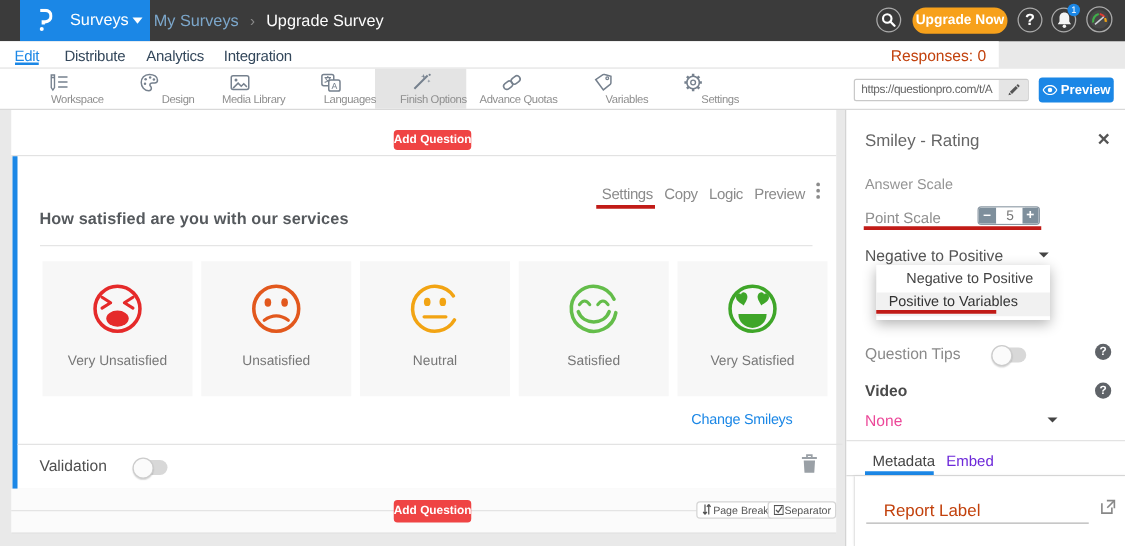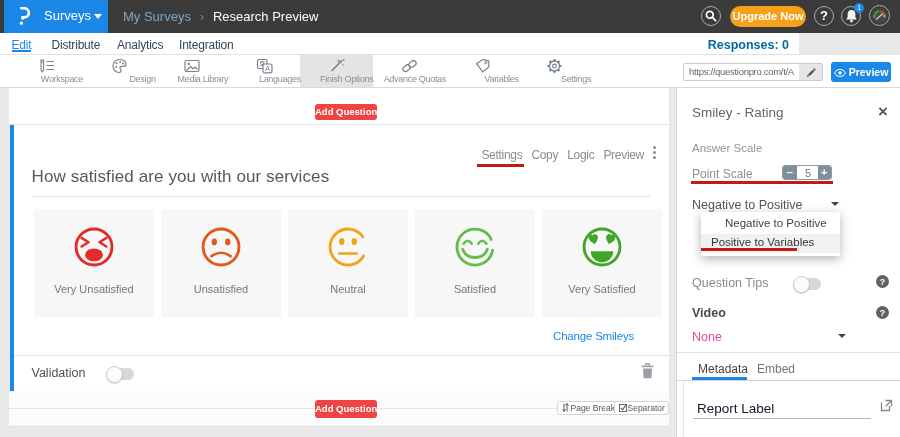--- a/index.html
+++ b/index.html
@@ -1,55 +1,55 @@
 <!DOCTYPE html>
 <html><head>
 <meta charset="utf-8">
 <style>
 *{margin:0;padding:0;box-sizing:border-box;}
 html,body{width:900px;height:437px;overflow:hidden;font-family:"Liberation Sans",sans-serif;}
 body{position:relative;background:#e9e9e9;}
 .abs{position:absolute;}
 
 #topbar{position:absolute;left:0;top:0;width:900px;height:33px;background:#3b3b3b;}
-#logo-sec{position:absolute;left:4px;top:0;width:104px;height:33px;background:#1b87e6;}
+#logo-sec{position:absolute;left:16px;top:0;width:104px;height:33px;background:#1b87e6;}
 #surveys{position:absolute;left:40px;top:8px;color:#fff;font-size:13px;}
 #scaret{position:absolute;left:89.5px;top:14px;width:0;height:0;border-left:4.5px solid transparent;border-right:4.5px solid transparent;border-top:5.5px solid #fff;}
 #crumbs{position:absolute;left:123px;top:9px;font-size:13px;color:#7ca7cb;}
 #crumbs .sep{color:#8a8a8a;padding:0 9px;font-size:12px;}
 #crumbs .cur{color:#fdfdfd;}
 .ring{position:absolute;border:1.6px solid #ababab;border-radius:50%;}
 #upgrade{position:absolute;left:730px;top:5.5px;width:76px;height:21px;background:#f7a11b;border-radius:11px;color:#fff;font-size:11px;font-weight:bold;text-align:center;line-height:21px;}
 
 #tabs{position:absolute;left:0;top:33px;width:799px;height:22px;background:#fff;border-bottom:1px solid #e0e0e0;}
 #tabs .tab{position:absolute;top:4.5px;font-size:12px;color:#33475b;font-weight:500;letter-spacing:-.2px;}
 #tabs .tab.active{color:#1b87e6;}
 #tabs .tab.active:after{content:"";position:absolute;left:0;right:0;top:12px;height:2px;background:#1b87e6;}
-#responses{position:absolute;right:10px;top:4.5px;font-size:12.5px;color:#0369a1;font-weight:700;padding-left:32px;}
+#responses{position:absolute;right:10px;top:4.5px;font-size:12.5px;color:#c2410c;font-weight:400;padding-left:32px;}
 
 #toolbar{position:absolute;left:0;top:55px;width:900px;height:33px;background:#fff;border-bottom:1px solid #d9d9d9;}
 .titem{position:absolute;top:0;width:73px;height:32px;text-align:right;}
 .titem.active{background:#e4e4e4;}
 .titem svg{display:block;margin:3px auto 0;}
 .titem .tlabel{display:block;font-size:9px;letter-spacing:-.3px;color:#8e8e8e;margin-top:0px;}
 #urlbox{position:absolute;left:683px;top:7.5px;width:140px;height:18px;border:1px solid #c9c9c9;border-radius:2px;background:#fff;font-size:9.5px;letter-spacing:-.3px;color:#666;line-height:16px;padding-left:5px;white-space:nowrap;overflow:hidden;}
 #pencilbox{position:absolute;left:799px;top:8.5px;width:23px;height:16px;background:#e5e5e5;text-align:center;}
 #previewbtn{position:absolute;left:831px;top:6.5px;width:60px;height:20px;background:#1b87e6;border-radius:3px;color:#fff;font-size:10.5px;font-weight:bold;text-align:center;line-height:20px;}
 
 #content{position:absolute;left:0;top:88px;width:676px;height:349px;background:#e9e9e9;}
 #strip-top{position:absolute;left:9px;top:0;width:660px;height:36.5px;background:#fff;border-bottom:1px solid #e2e2e2;}
 .addq{position:absolute;background:#ef4444;border-radius:3px;color:#fff;font-size:9.5px;font-weight:bold;text-align:center;white-space:nowrap;}
 #qcard{position:absolute;left:9.5px;top:36.5px;width:659.5px;height:266.5px;background:#fff;border-left:4.5px solid #1b87e6;}
 #qactions{position:absolute;right:13px;top:19.5px;font-size:12px;letter-spacing:-.3px;color:#8b8b8b;}
 #qactions span{margin-left:9px;}
 #qactions .set{position:relative;}
 #qactions .set:after{content:"";position:absolute;left:-4px;right:-2px;bottom:-5px;height:3px;background:#c11b17;}
 #dots{display:inline-block;vertical-align:-2px;margin-left:12px;width:3px;}
 #dots i{display:block;width:3px;height:3px;border-radius:50%;background:#8b8b8b;margin:2px 0;}
-#qtitle{position:absolute;left:18px;top:42px;font-size:17px;color:#55595d;font-weight:400;letter-spacing:.1px;text-align:right;}
+#qtitle{position:absolute;left:18px;top:42px;font-size:13px;color:#55595d;font-weight:700;letter-spacing:.1px;text-align:right;}
 #qline{position:absolute;left:18px;top:71px;width:618px;height:1px;background:#e5e5e5;}
 .scard{position:absolute;top:84px;width:120px;height:108px;background:#f7f7f7;}
 .scard svg{display:block;margin:16px auto 0;}
 .slabel{position:absolute;left:0;width:100%;top:74px;text-align:center;font-size:11px;color:#777;}
 #changesm{position:absolute;right:35px;top:205px;font-size:11.5px;letter-spacing:-.2px;color:#1b87e6;}
 #vline{position:absolute;left:0;top:230px;width:660px;height:1px;background:#e3e3e3;}
 #valid{position:absolute;left:18px;top:241px;font-size:12.5px;color:#4f4f4f;}
 .toggle{position:absolute;width:27px;height:12px;background:#d8d8d8;border-radius:6px;}
 .toggle:after{content:"";position:absolute;left:-1px;top:-2px;width:15px;height:15px;background:#fbfbfb;border:1px solid #ccc;border-radius:50%;box-shadow:0 1px 1px rgba(0,0,0,.15);}
 #strip-bot{position:absolute;left:9px;top:303px;width:660px;height:36px;background:#fbfbfb;border-bottom:1px solid #dedede;}
@@ -72,39 +72,39 @@
 #menu .m1{position:absolute;left:24px;top:5px;font-size:11.5px;color:#444;}
 #menu .m2{position:absolute;left:0;top:22px;width:100%;height:19px;background:#f1f1f1;}
 #menu .m2 span{position:absolute;left:10px;top:2px;font-size:11.5px;color:#333;font-weight:500;}
 #qtips{top:188px;font-size:12.5px;color:#8a8a8a;}
 .qmark{position:absolute;right:11px;width:13px;height:13px;border-radius:50%;background:#5f6368;color:#fff;font-size:9.5px;font-weight:bold;text-align:center;line-height:13px;}
 #video{top:218px;font-size:12.5px;color:#4a4a4a;font-weight:bold;}
 #none{top:242px;font-size:12.5px;color:#ec4899;}
 #pdiv{position:absolute;left:0;top:264px;width:224px;height:1px;background:#e3e3e3;}
 #mtab{position:absolute;left:21px;top:274px;font-size:12px;color:#444;}
 #mtabline{position:absolute;left:15px;top:289px;width:55px;height:3px;background:#1b87e6;}
-#etab{position:absolute;left:80px;top:274px;font-size:12px;color:#737373;}
+#etab{position:absolute;left:80px;top:274px;font-size:12px;color:#6d28d9;}
 #tabline{position:absolute;left:0;top:292px;width:224px;height:1px;background:#ddd;}
 #repcard{position:absolute;left:6px;top:293px;width:218px;height:56px;background:#fff;border-left:1px solid #e5e5e5;box-shadow:0 -1px 2px rgba(0,0,0,.06);}
-#replabel{position:absolute;left:13px;top:20px;font-size:13.5px;color:#0f172a;}
+#replabel{position:absolute;left:23px;top:20px;font-size:13.5px;color:#c2410c;}
 #repline{position:absolute;left:9px;top:37px;width:178px;height:1px;background:#b5b5b5;}
 </style>
 </head>
 <body>
 
 <div id="topbar">
   <div id="logo-sec">
     <svg class="abs" style="left:14px;top:7px" width="12" height="19" viewBox="0 0 12 19">
       <path d="M2.2 1.2 H6.2 A4.6 4.6 0 0 1 6.2 10.4 H4.6 V12.6" fill="none" stroke="#fff" stroke-width="2.6"></path>
       <circle cx="3.4" cy="16.2" r="1.6" fill="#fff"></circle>
     </svg>
     <span id="surveys">Surveys</span>
     <span id="scaret"></span>
   </div>
-  <div id="crumbs">My Surveys<span class="sep">›</span><span class="cur">Research Preview</span></div>
+  <div id="crumbs">My Surveys<span class="sep">›</span><span class="cur">Upgrade Survey</span></div>
   <div class="ring" style="left:701px;top:6px;width:20px;height:20px;"></div>
   <svg class="abs" style="left:705px;top:10px" width="12" height="12" viewBox="0 0 12 12">
       <circle cx="4.8" cy="4.8" r="3.4" fill="none" stroke="#fff" stroke-width="1.7"></circle>
       <line x1="7.4" y1="7.4" x2="10.6" y2="10.6" stroke="#fff" stroke-width="1.9" stroke-linecap="round"></line>
     </svg>
   <div id="upgrade">Upgrade Now</div>
   <div class="ring" style="left:814px;top:6px;width:20px;height:20px;"></div>
   <div class="abs" style="left:814px;top:6px;width:20px;height:20px;color:#fff;font-size:13px;font-weight:bold;text-align:center;line-height:20px;">?</div>
   <div class="ring" style="left:841px;top:6px;width:20px;height:20px;"></div>
   <svg class="abs" style="left:845px;top:9px" width="13" height="14" viewBox="0 0 13 14">

